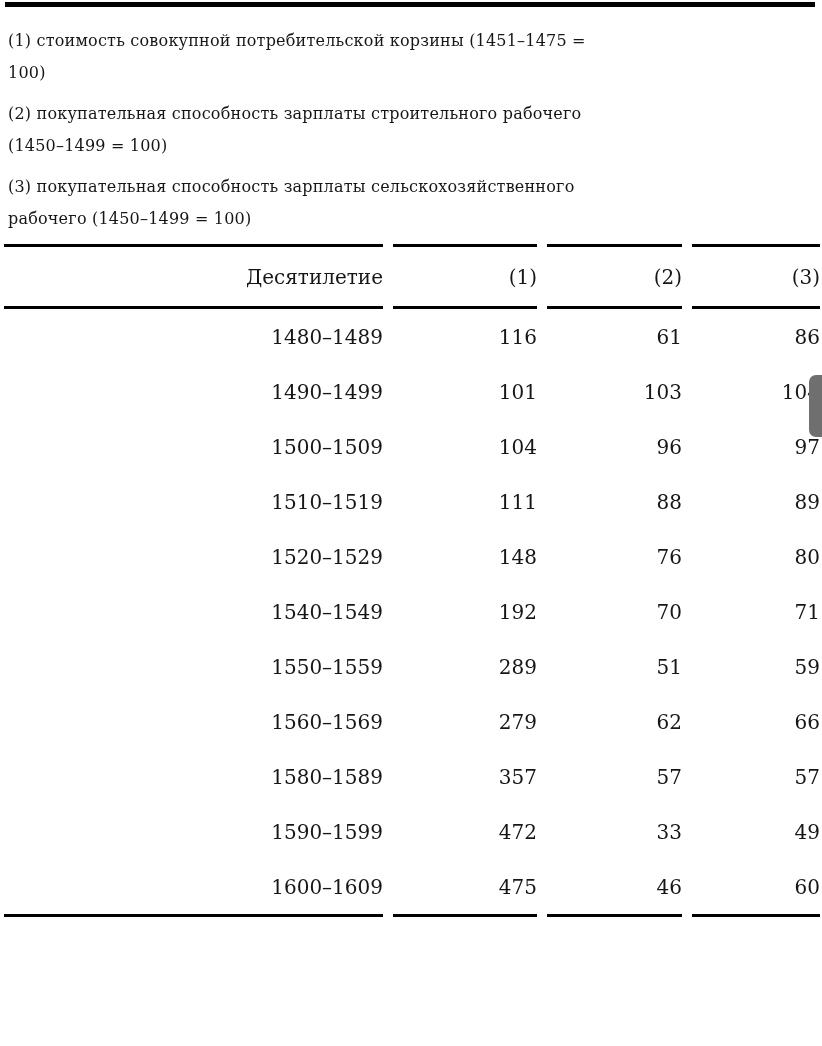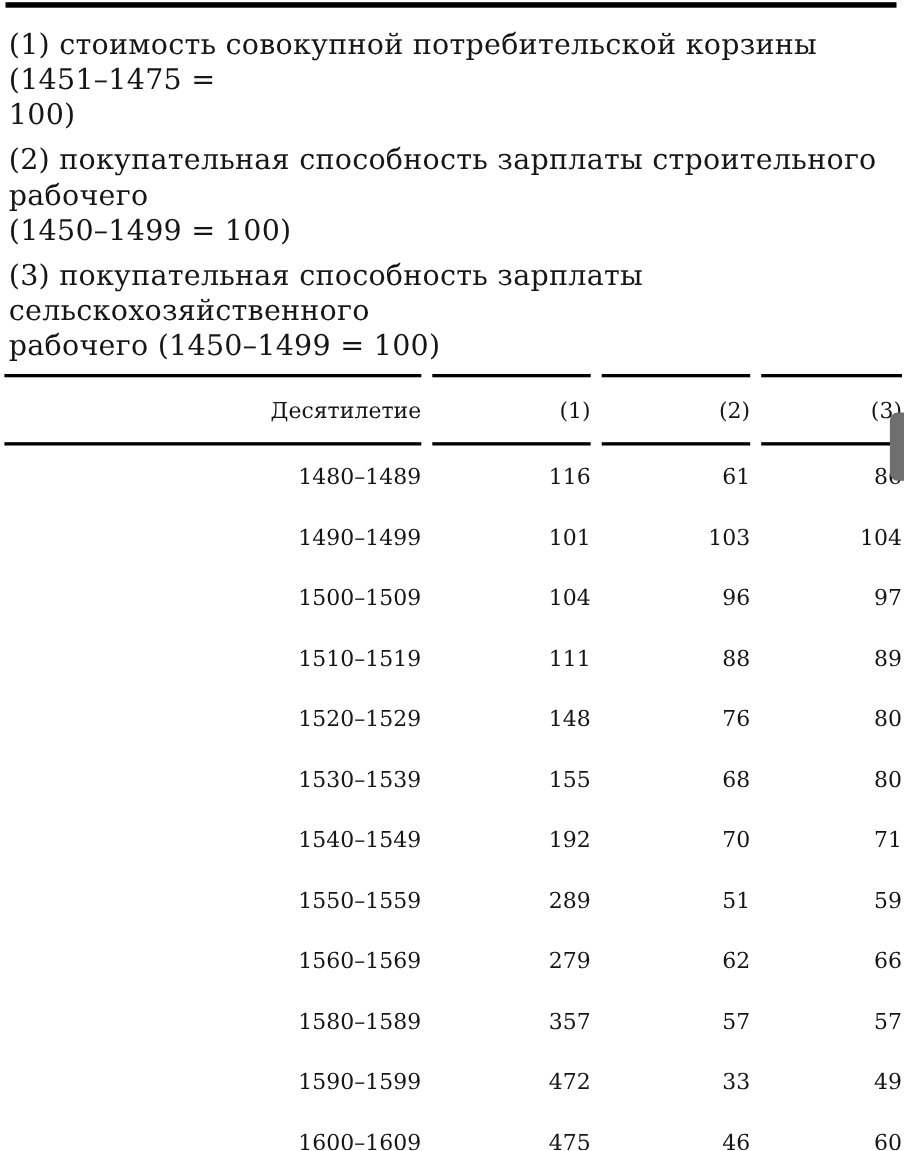--- a/index.html
+++ b/index.html
@@ -21,21 +21,21 @@
     top: 2px;
     width: 810px;
     height: 5px;
     background: #000000;
   }
   .content {
     padding: 25px 8px 0 8px;
   }
   .legend p {
     margin: 0 0 9px 0;
-    font-size: 26px;
+    font-size: 16px;
     line-height: 32px;
     white-space: pre-line;
     letter-spacing: 0.2px;
   }
   table.data-table {
     border-collapse: separate;
     border-spacing: 10px 0;
     table-layout: fixed;
     width: 836px;
     margin-left: -14px; 
@@ -133,26 +133,20 @@
           <td>88</td>
           <td>89</td>
         </tr>
         <tr>
           <td>1520–1529</td>
           <td>148</td>
           <td>76</td>
           <td>80</td>
         </tr>
         <tr>
-          <td>1530–1539</td>
-          <td>155</td>
-          <td>68</td>
-          <td>80</td>
-        </tr>
-        <tr>
           <td>1540–1549</td>
           <td>192</td>
           <td>70</td>
           <td>71</td>
         </tr>
         <tr>
           <td>1550–1559</td>
           <td>289</td>
           <td>51</td>
           <td>59</td>

